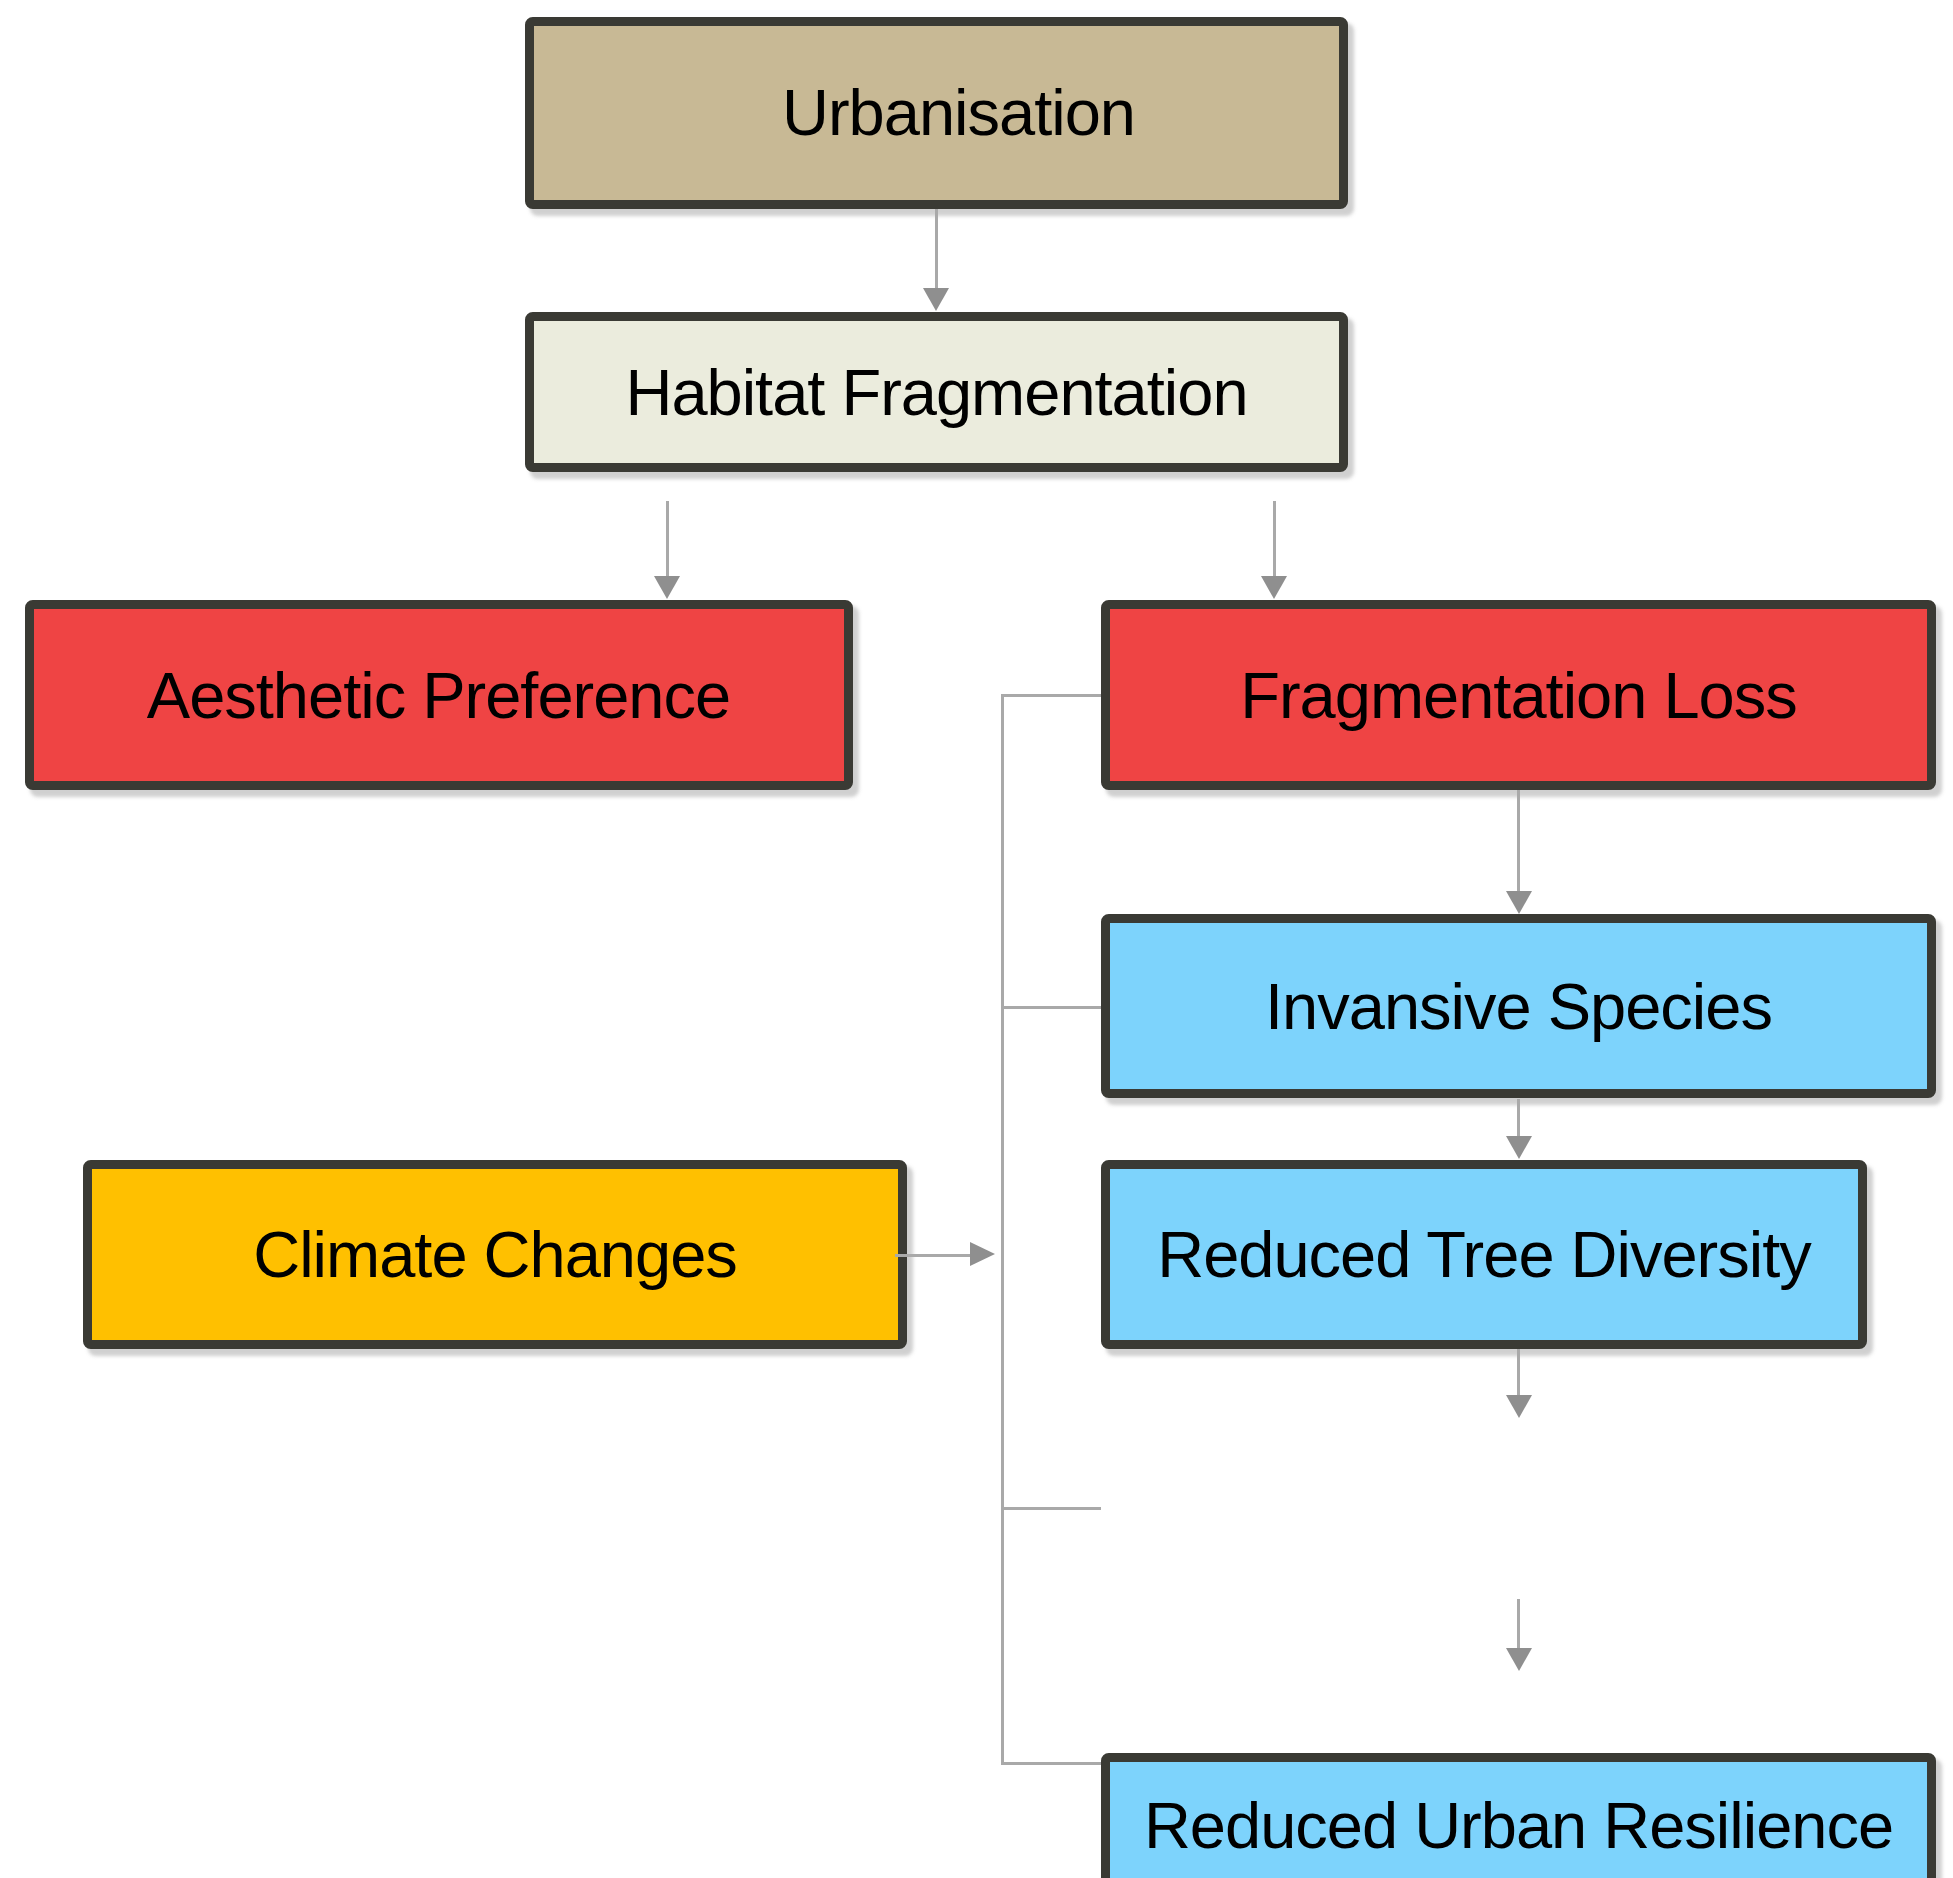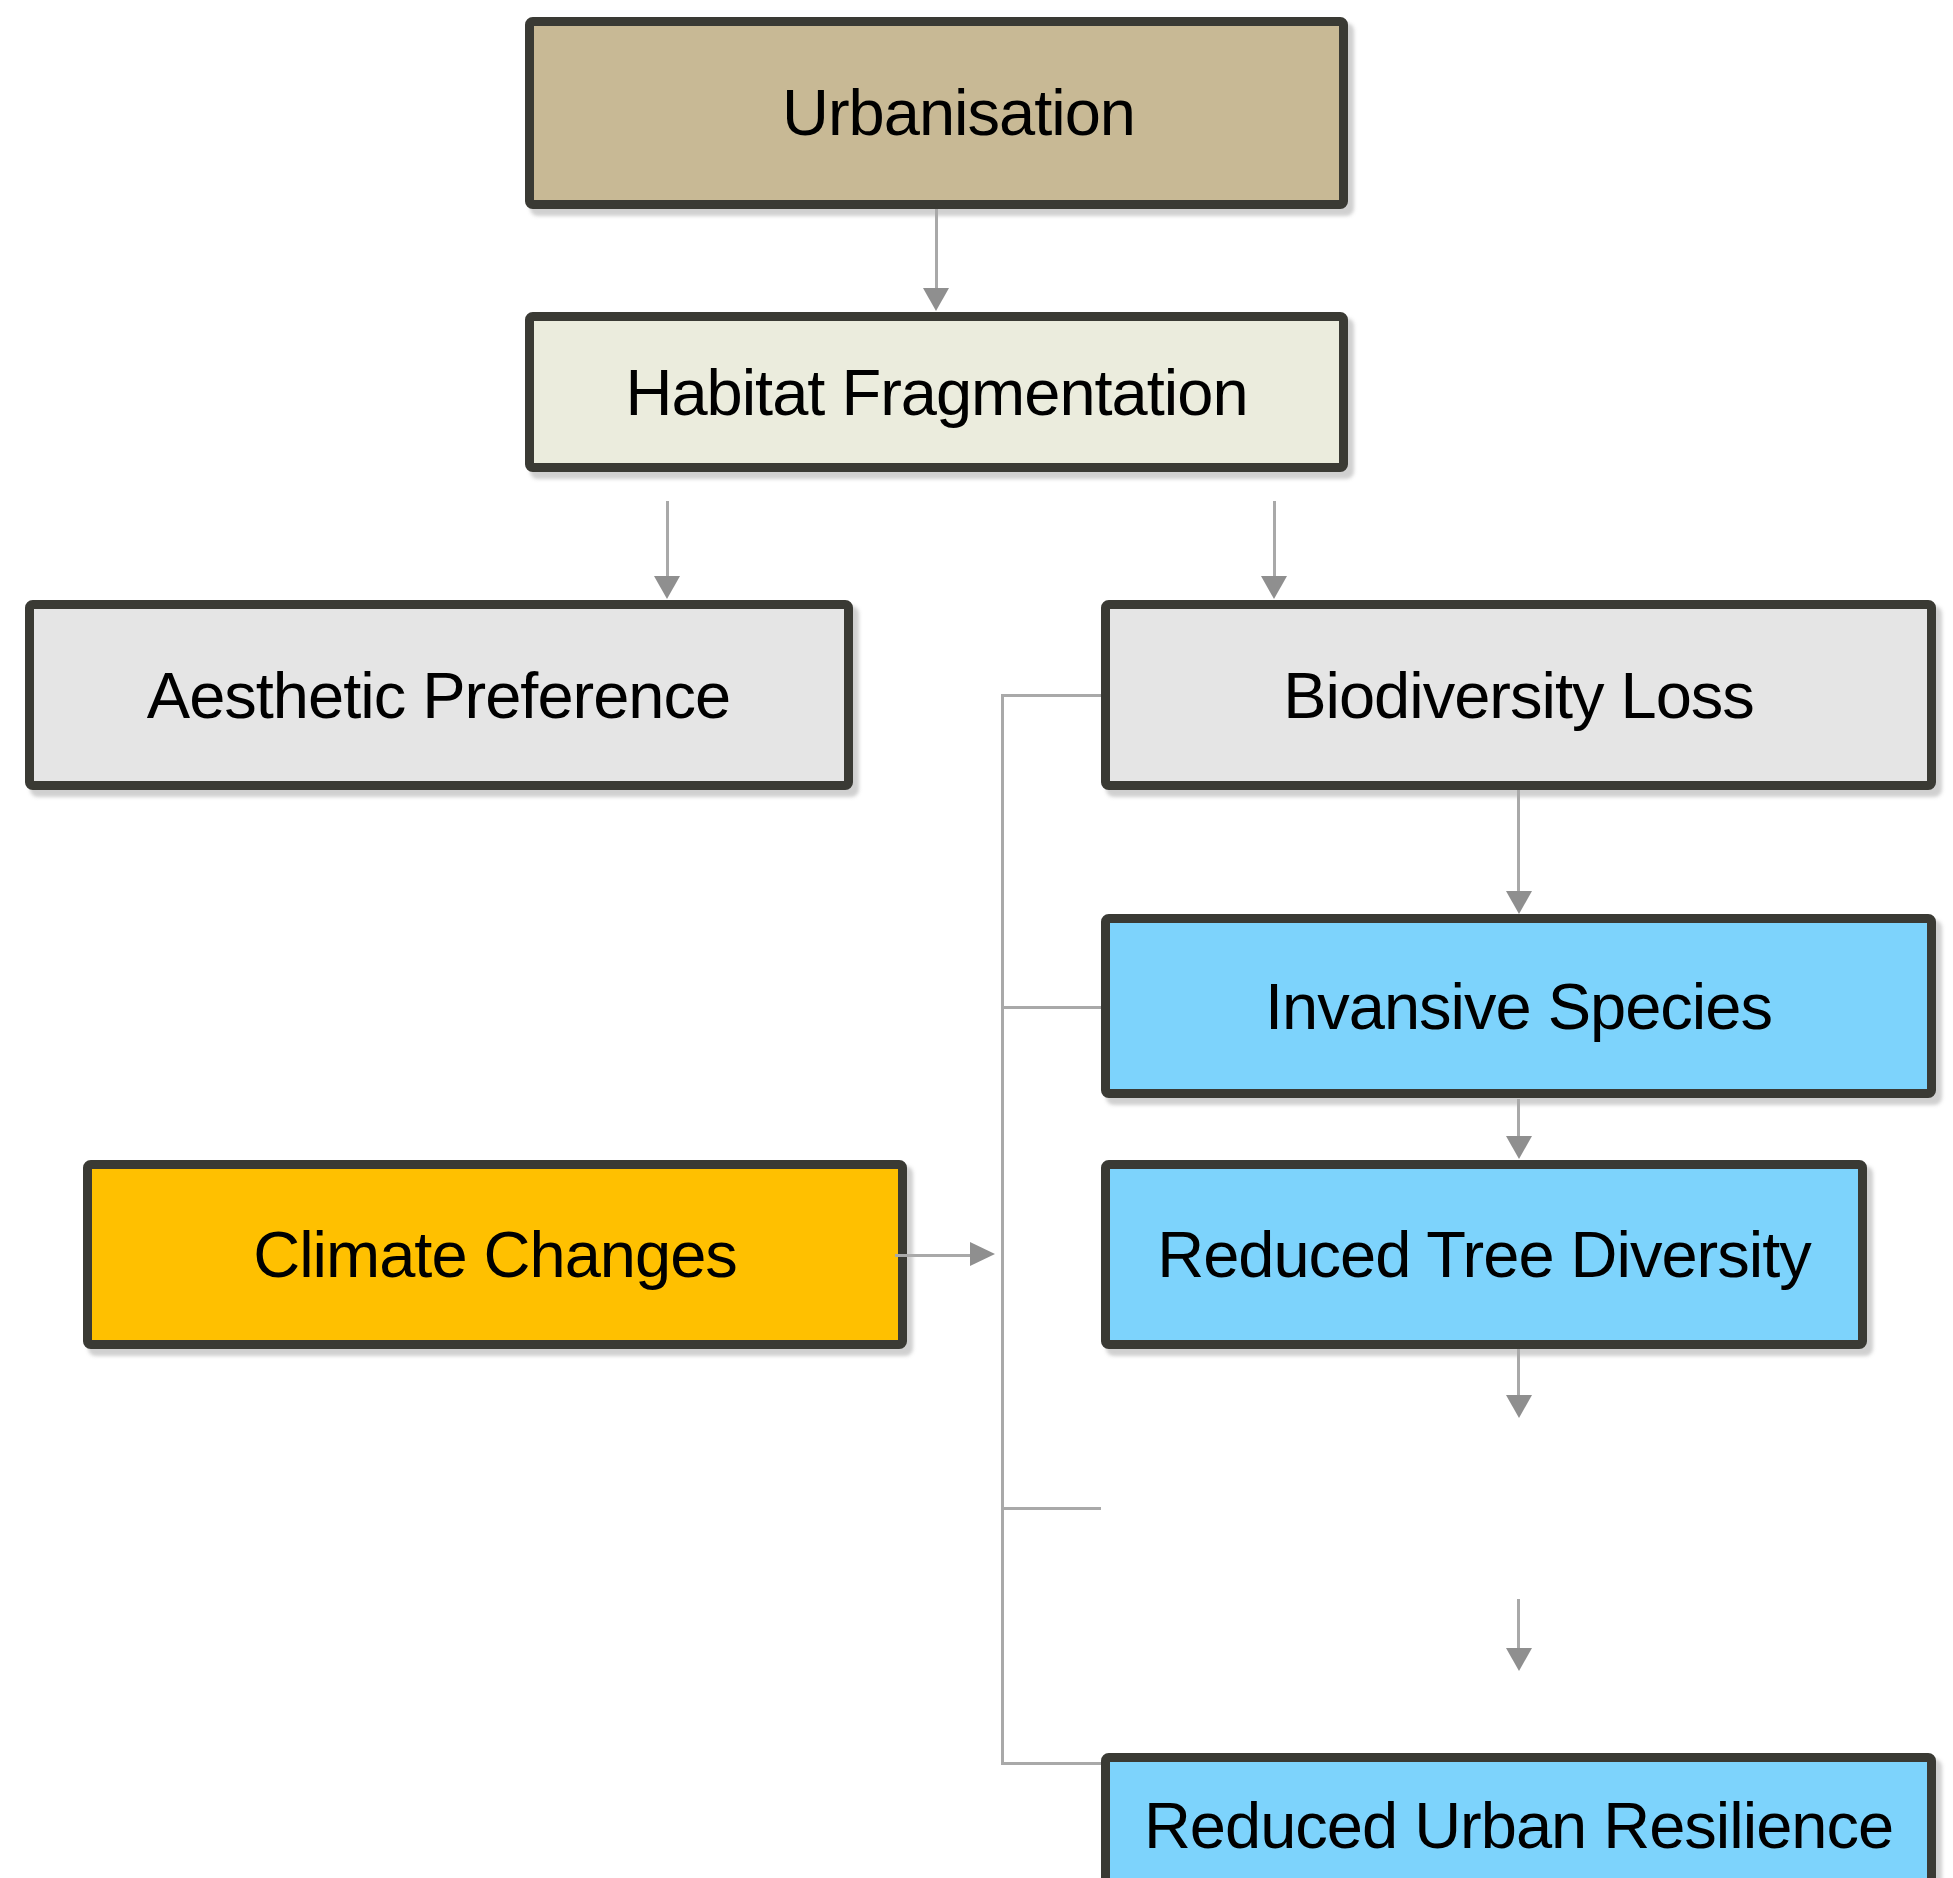--- a/index.html
+++ b/index.html
@@ -15,21 +15,21 @@
     box-sizing:border-box;
     border:9.8px solid #3a3a34;
     border-radius:7.8px;
     display:flex;align-items:center;justify-content:center;
     font-size:65px;letter-spacing:-1px;color:#000000;
     text-align:center;white-space:nowrap;
     box-shadow:5.9px 6.9px 3.9px rgba(120,120,120,0.35);
   }
   .fill-tan  {background:#c8b995;}
   .fill-cream{background:#ebecdd;}
-  .fill-olive{background:#e5e5e5;}
+  .fill-olive{background:#ef4444;}
   .fill-sage {background:#7dd3fc;}
   .fill-amber{background:#ffc000;margin-left:12px;}
   .line{position:absolute;background:#a9a9a9;}
   .arrow-down{
     position:absolute;width:0;height:0;
     border-left:13.7px solid transparent;
     border-right:13.7px solid transparent;
     border-top:23.5px solid #8f8f8f;
   }
   .arrow-right{
@@ -43,21 +43,21 @@
 <body>
 
 <div id="canvas">
 
   <div class="node fill-tan" style="left:525px;  top:16.7px;   width:823px; height:192px;padding-left:44px;">Urbanisation</div>
 
   <div class="node fill-cream" style="left:525px;  top:312px;  width:823px; height:160px;">Habitat Fragmentation</div>
 
   <div class="node fill-olive" style="left:24.5px;   top:600px;  width:828px; height:190px;">Aesthetic Preference</div>
 
-  <div class="node fill-olive" style="left:1101px; top:600px;  width:835px; height:190px;">Biodiversity Loss</div>
+  <div class="node fill-olive" style="left:1101px; top:600px;  width:835px; height:190px;">Fragmentation Loss</div>
 
   <div class="node fill-sage" style="left:1101px; top:914px;  width:835px; height:184px;">Invansive Species</div>
 
   <div class="node fill-amber" style="left:71px;   top:1160px; width:824px; height:189px;">Climate Changes</div>
 
   <div class="node fill-sage" style="left:1101px; top:1160px; width:766px; height:189px;">Reduced Tree Diversity</div>
 
 
   <div class="node fill-sage" style="left:1101px; top:1753px; width:835px; height:145px;">Reduced Urban Resilience</div>
 

